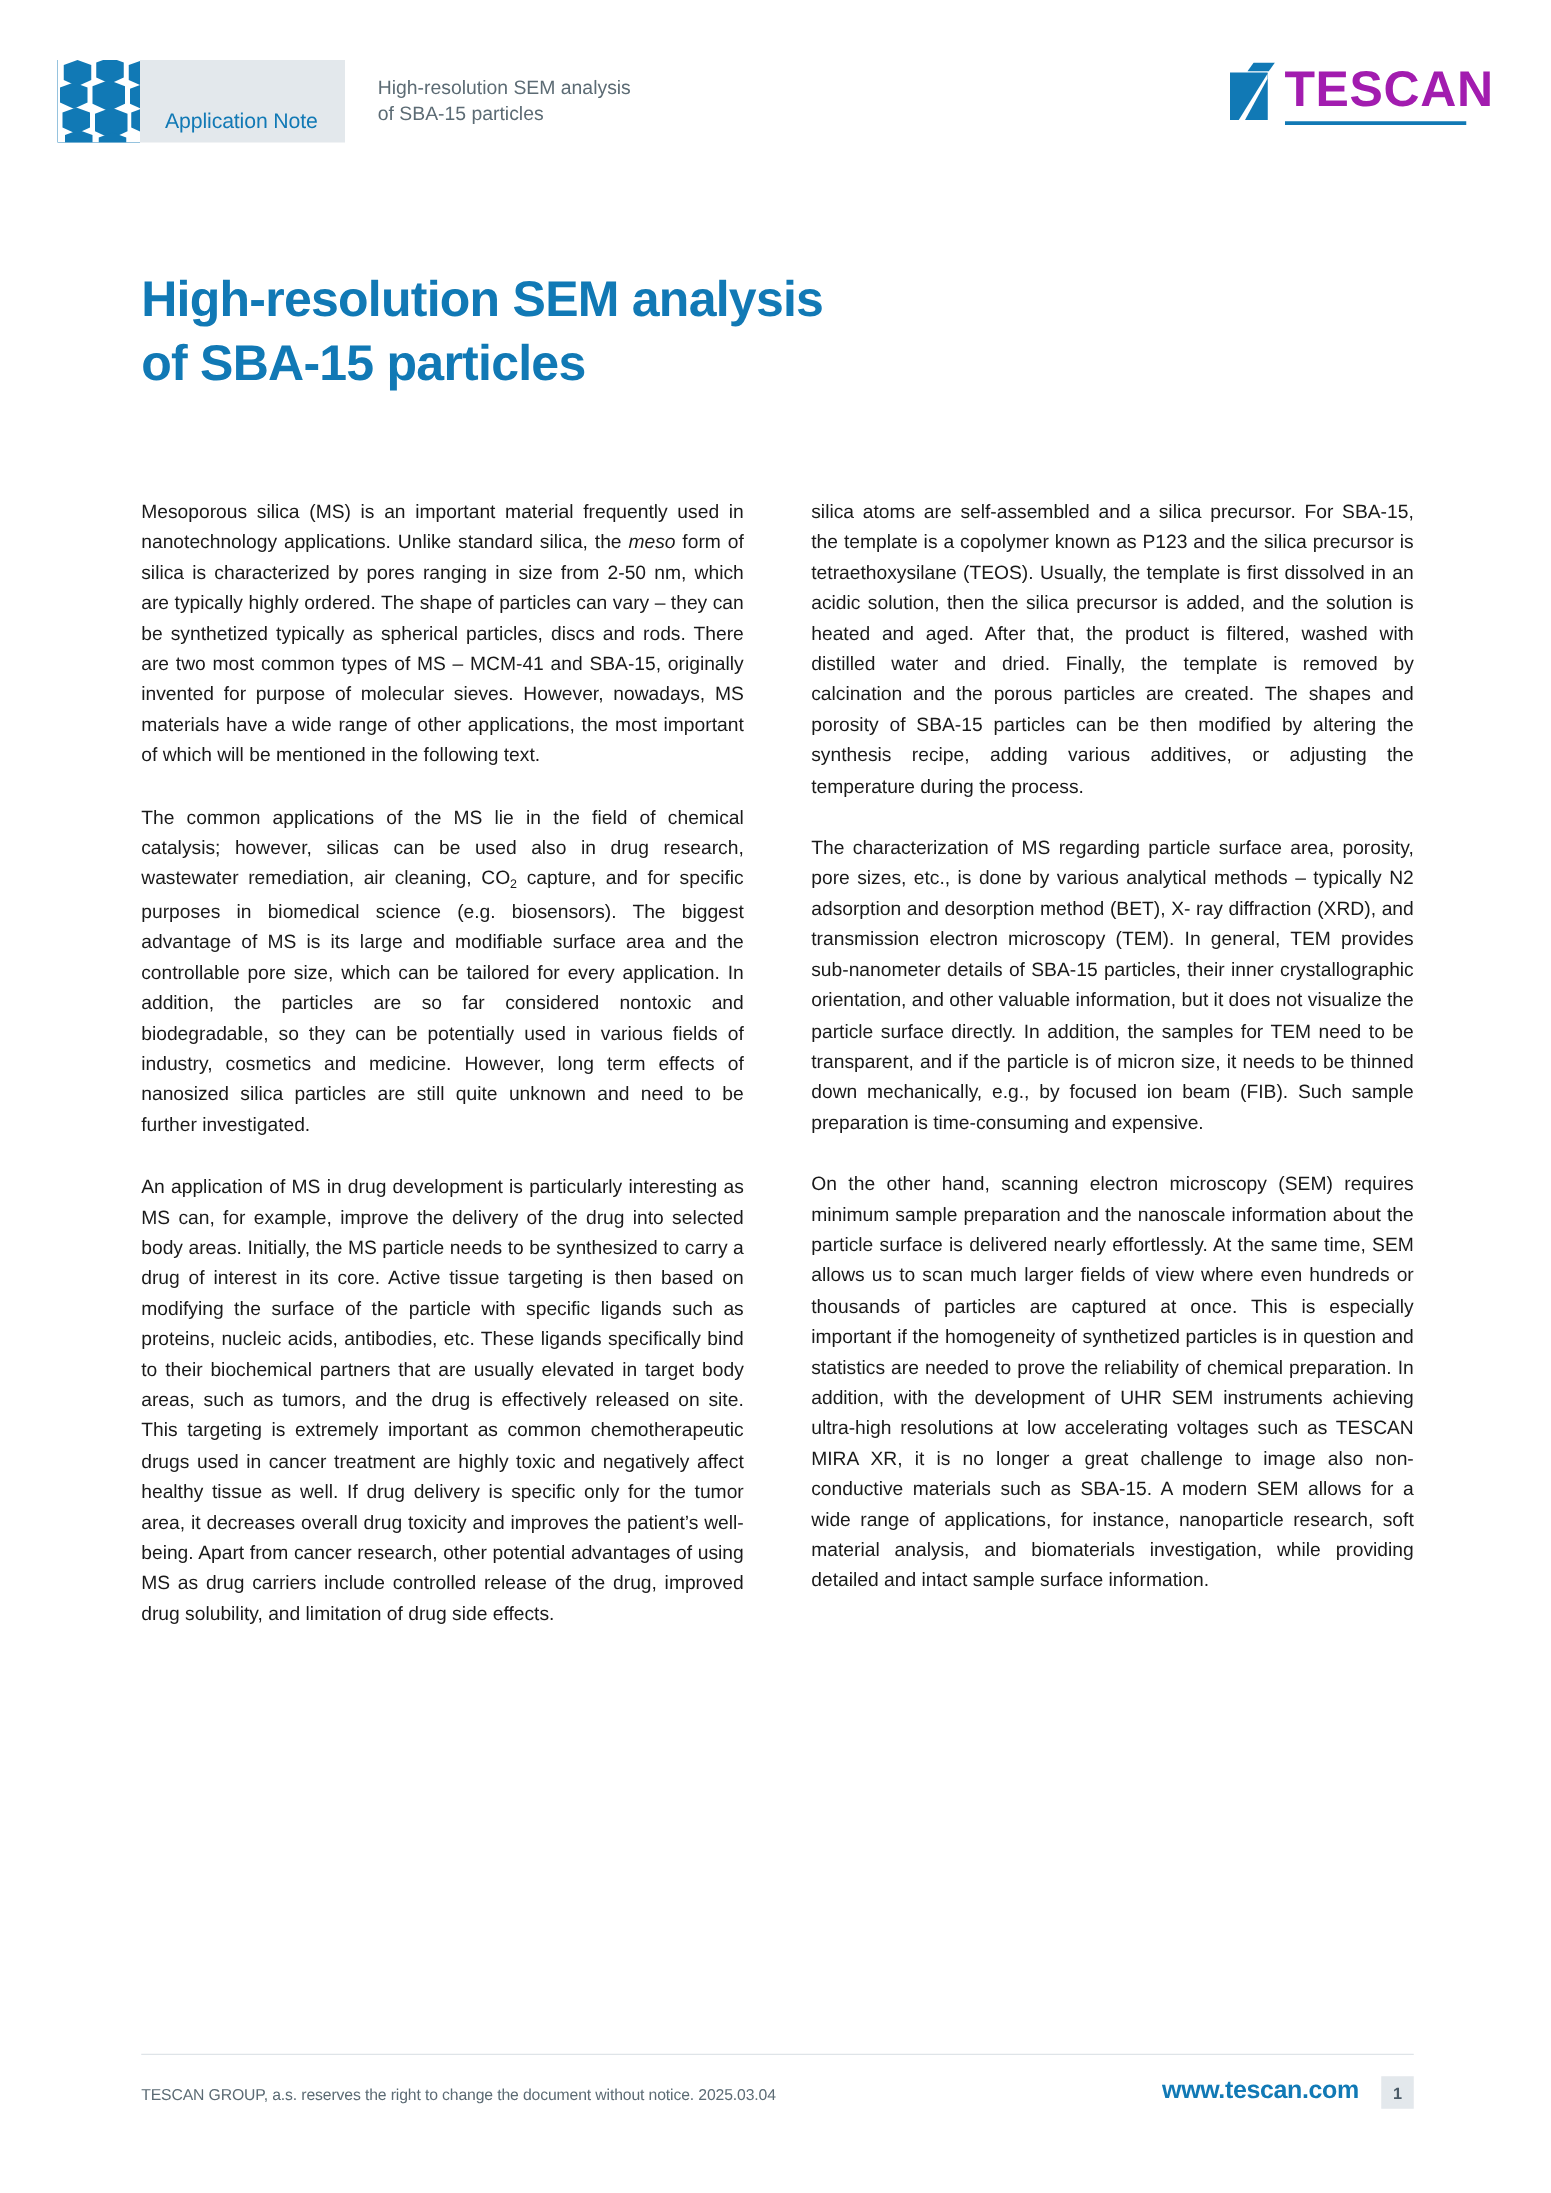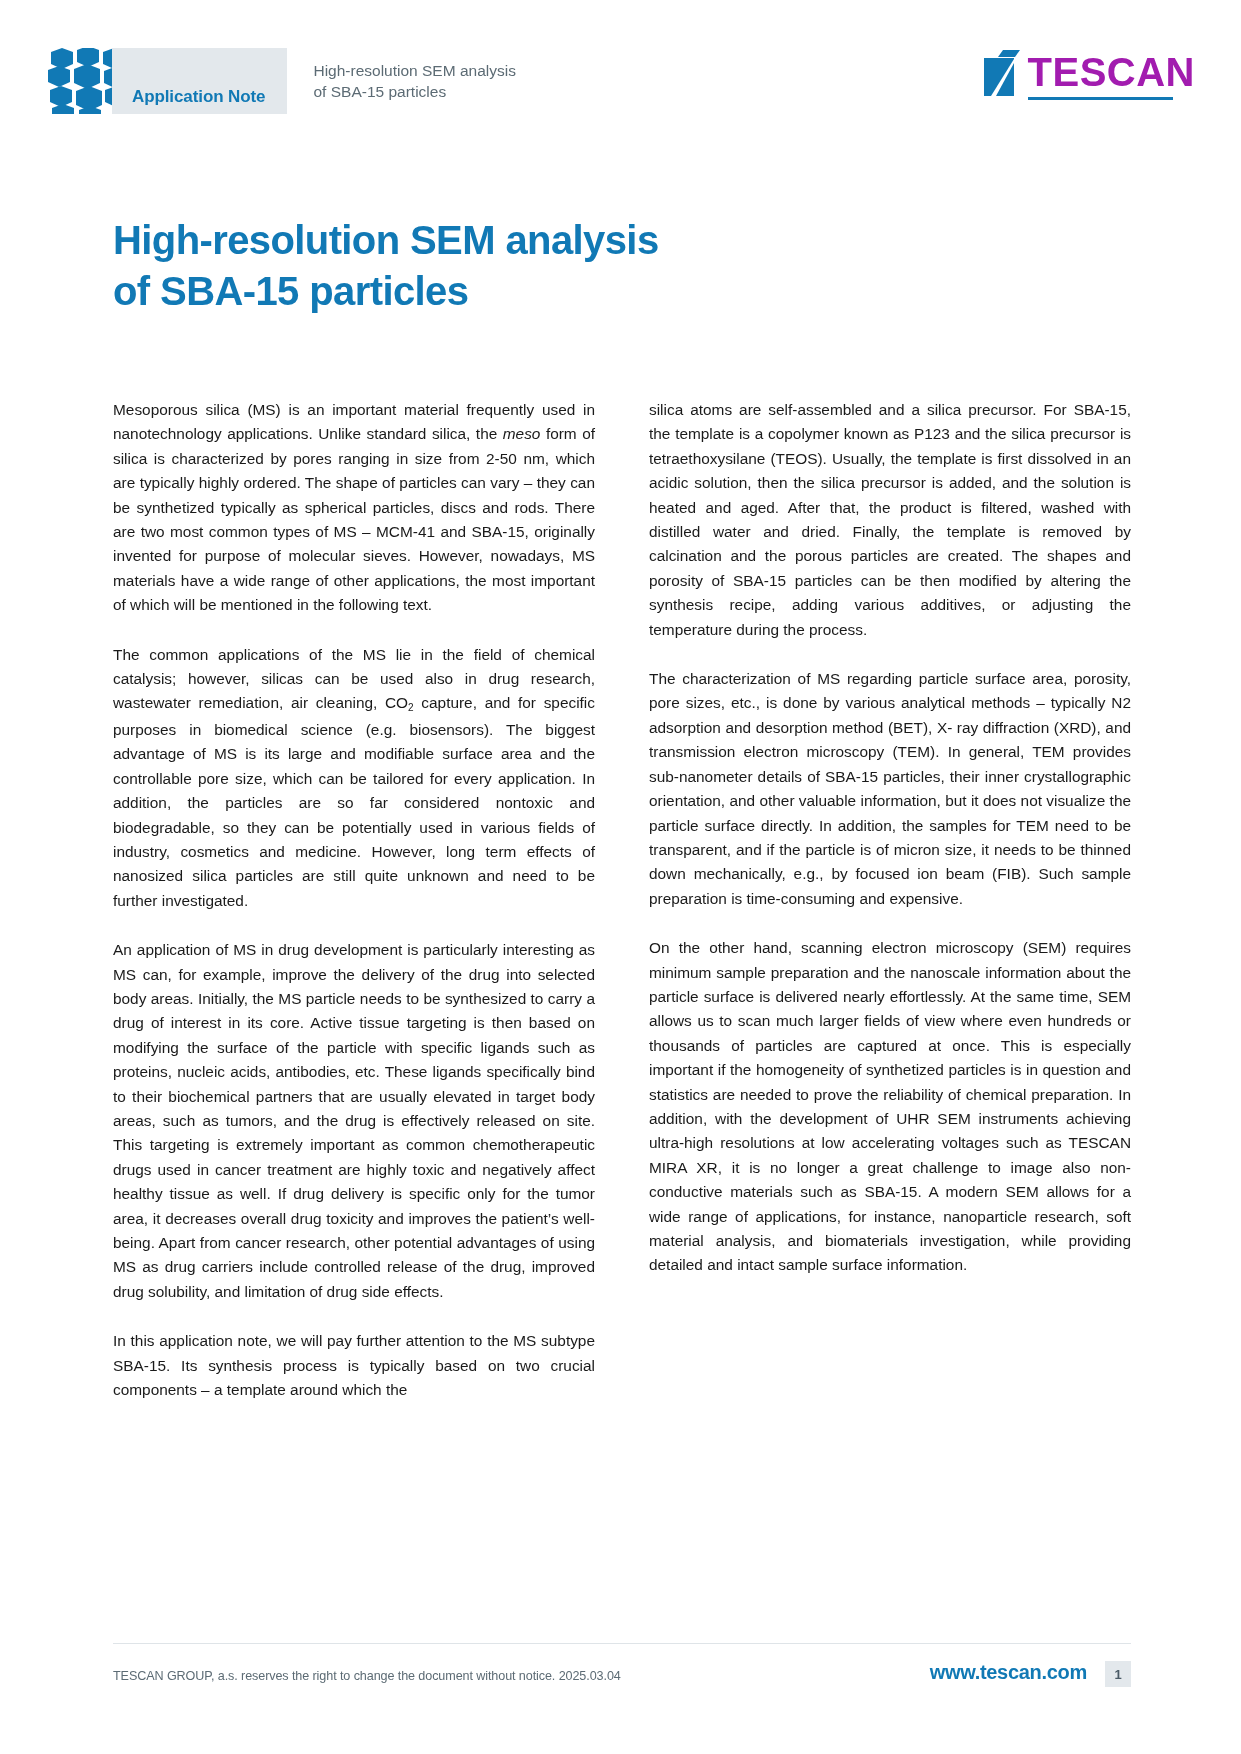--- a/index.html
+++ b/index.html
@@ -45,21 +45,21 @@
   .badge-box {
     background: #e3e8ec;
     height: 66px;
     display: flex;
     align-items: center;
     padding: 0 22px 0 20px;
     box-sizing: border-box;
   }
   .badge-box .badge-text {
     color: #1179b5;
-    font-weight: bold;
+    font-weight: normal;
     font-size: 17px;
     letter-spacing: -0.1px;
     white-space: nowrap;
     margin-top: 32px;
   }
   .header-subtitle {
     margin-left: 26px;
     display: flex;
     flex-direction: column;
     justify-content: center;
@@ -247,21 +247,20 @@
   <span>High-resolution SEM analysis</span><br>
   <span>of SBA-15 particles</span>
 </h1>
 
 <div class="content">
 
   <div class="column">
     <p id="lp0">Mesoporous silica (MS) is an important material frequently used in nanotechnology applications. Unlike standard silica, the <em>meso</em> form of silica is characterized by pores ranging in size from 2-50 nm, which are typically highly ordered. The shape of particles can vary – they can be synthetized typically as spherical particles, discs and rods. There are two most common types of MS – MCM-41 and SBA-15, originally invented for purpose of molecular sieves. However, nowadays, MS materials have a wide range of other applications, the most important of which will be mentioned in the following text.</p>
     <p id="lp1">The common applications of the MS lie in the field of chemical catalysis; however, silicas can be used also in drug research, wastewater remediation, air cleaning, CO<sub>2</sub> capture, and for specific purposes in biomedical science (e.g. biosensors). The biggest advantage of MS is its large and modifiable surface area and the controllable pore size, which can be tailored for every application. In addition, the particles are so far considered nontoxic and biodegradable, so they can be potentially used in various fields of industry, cosmetics and medicine. However, long term effects of nanosized silica particles are still quite unknown and need to be further investigated.</p>
     <p>An application of MS in drug development is particularly interesting as MS can, for example, improve the delivery of the drug into selected body areas. Initially, the MS particle needs to be synthesized to carry a drug of interest in its core. Active tissue targeting is then based on modifying the surface of the particle with specific ligands such as proteins, nucleic acids, antibodies, etc. These ligands specifically bind to their biochemical partners that are usually elevated in target body areas, such as tumors, and the drug is effectively released on site. This targeting is extremely important as common chemotherapeutic drugs used in cancer treatment are highly toxic and negatively affect healthy tissue as well. If drug delivery is specific only for the tumor area, it decreases overall drug toxicity and improves the patient’s well-being. Apart from cancer research, other potential advantages of using MS as drug carriers include controlled release of the drug, improved drug solubility, and limitation of drug side effects.</p>
-    <p>In this application note, we will pay further attention to the MS subtype SBA-15. Its synthesis process is typically based on two crucial components – a template around which the</p>
   </div>
 
   <div class="column">
     <p>silica atoms are self-assembled and a silica precursor. For SBA-15, the template is a copolymer known as P123 and the silica precursor is tetraethoxysilane (TEOS). Usually, the template is first dissolved in an acidic solution, then the silica precursor is added, and the solution is heated and aged. After that, the product is filtered, washed with distilled water and dried. Finally, the template is removed by calcination and the porous particles are created. The shapes and porosity of SBA-15 particles can be then modified by altering the synthesis recipe, adding various additives, or adjusting the temperature during the process.</p>
     <p>The characterization of MS regarding particle surface area, porosity, pore sizes, etc., is done by various analytical methods – typically N2 adsorption and desorption method (BET), X- ray diffraction (XRD), and transmission electron microscopy (TEM). In general, TEM provides sub-nanometer details of SBA-15 particles, their inner crystallographic orientation, and other valuable information, but it does not visualize the particle surface directly. In addition, the samples for TEM need to be transparent, and if the particle is of micron size, it needs to be thinned down mechanically, e.g., by focused ion beam (FIB). Such sample preparation is time-consuming and expensive.</p>
     <p>On the other hand, scanning electron microscopy (SEM) requires minimum sample preparation and the nanoscale information about the particle surface is delivered nearly effortlessly. At the same time, SEM allows us to scan much larger fields of view where even hundreds or thousands of particles are captured at once. This is especially important if the homogeneity of synthetized particles is in question and statistics are needed to prove the reliability of chemical preparation. In addition, with the development of UHR SEM instruments achieving ultra-high resolutions at low accelerating voltages such as TESCAN MIRA XR, it is no longer a great challenge to image also non-conductive materials such as SBA-15. A modern SEM allows for a wide range of applications, for instance, nanoparticle research, soft material analysis, and biomaterials investigation, while providing detailed and intact sample surface information.</p>
   </div>
 </div>
 
 <div class="footer">

